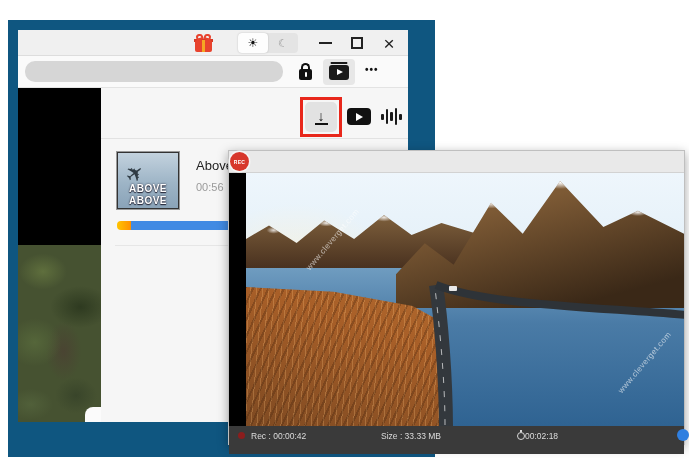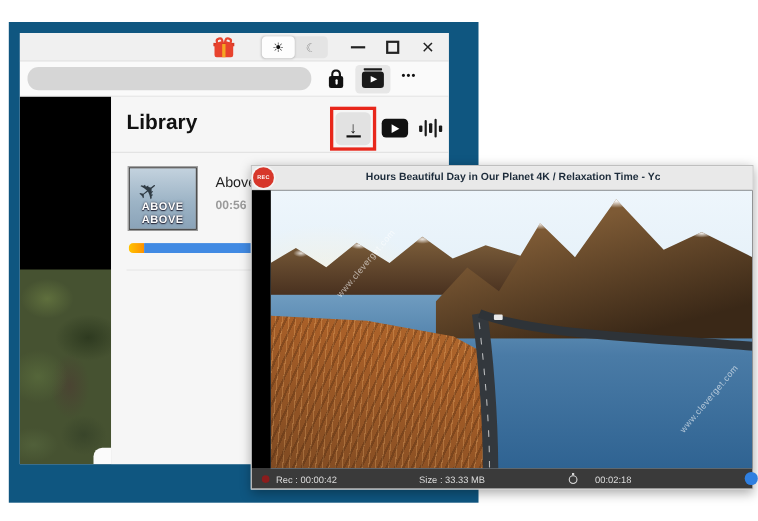--- a/index.html
+++ b/index.html
@@ -101,21 +101,21 @@
     border:1px solid #333; outline:1px solid #999; overflow:hidden;
     background:linear-gradient(180deg,#c3d2de 0%,#9db4c6 55%,#8aa3b8 100%); cursor:pointer; }
   .thumb .plane { position:absolute; left:8px; top:8px; font-size:22px; color:#2f3b44;
     transform:rotate(-38deg); }
   .thumb .t1,.thumb .t2 { position:absolute; left:0; width:100%; text-align:center;
     font-weight:bold; color:#fff; font-size:10px; letter-spacing:.5px;
     text-shadow:0 1px 1px #223, 0 0 2px #223; }
   .thumb .t1 { top:30px; } .thumb .t2 { top:42px; }
   .item-title { position:absolute; left:95px; top:70px; font-size:13px; color:#222;
     white-space:nowrap; }
-  .item-duration { position:absolute; left:95px; top:93px; font-size:11px; color:#9a9a9a;font-weight:bold; }
+  .item-duration { position:absolute; left:95px; top:93px; font-size:11px; color:#9a9a9a; }
   .progress { position:absolute; left:16px; top:133px; width:275px; height:9px;
     border-radius:4px; overflow:hidden; display:flex; }
   .progress .done { width:5%; background:linear-gradient(90deg,#ffc400,#ff9000); }
   .progress .rest { flex:1; background:#418ae3; }
 
   
   .rec-window { position:absolute; left:228px; top:150px; width:457px; height:295px;
     background:#fff; border:1px solid #bfbfbf; box-shadow:0 3px 10px rgba(0,0,0,.35); z-index:5; }
   .rec-titlebar { position:relative; height:22px; background:#e9e9e9; border-bottom:1px solid #d2d2d2;
     display:flex; align-items:center; justify-content:center; }
@@ -154,27 +154,27 @@
     background-image:
       repeating-linear-gradient(115deg, rgba(60,30,10,.28) 0 2px, transparent 2px 7px),
       repeating-linear-gradient(95deg, rgba(255,198,128,.25) 0 1px, transparent 1px 6px),
       linear-gradient(200deg,#c07a38 0%, #a85f28 55%, #7e4a22 100%);
     clip-path:polygon(0 12%, 20% 15%, 38% 24%, 44% 33%, 47% 100%, 0 100%); }
   .road-svg { position:absolute; left:0; top:0; width:438px; height:253px; }
   .wm { position:absolute; color:rgba(255,255,255,.6); font-size:8px; transform:rotate(-50deg);
     white-space:nowrap; letter-spacing:.5px; }
   .wm1 { left:48px; top:62px; } .wm2 { left:360px; top:185px; }
 
-  .rec-statusbar { position:relative; width:455px; height:18px; background:#3a3a3a;
+  .rec-statusbar { position:relative; width:455px; height:28px; background:#3a3a3a;
     color:#dcdcdc; font-size:8.5px; }
   .rs-dot { position:absolute; left:9px; top:5.5px; width:7px; height:7px; border-radius:50%;
     background:#8b1d1d; }
   .rs-rec { position:absolute; left:22px; top:4.5px; }
   .rs-size { position:absolute; left:152px; top:4.5px; }
-  .rs-timer { position:absolute; left:288px; top:4.5px; display:flex; align-items:center; gap:16px;justify-content:center; }
+  .rs-timer { position:absolute; left:288px; top:4.5px; display:flex; align-items:center; gap:0;justify-content:center; }
   .stopwatch { position:relative; width:8px; height:8px; border:1.3px solid #d8d8d8;
     border-radius:50%; }
   .stopwatch::before { content:""; position:absolute; left:2px; top:-3px; width:2px; height:2px;
     background:#d8d8d8; }
   .rs-bluebtn { position:absolute; right:-5px; top:3px; width:12px; height:12px; border-radius:50%;
     background:#2f7fe0; }
 </style>
 </head>
 <body>
 
@@ -225,21 +225,20 @@
     </div>
 
     <div class="content">
 
       <div class="left-video">
         <div class="foliage"></div>
         <div class="popup-corner"></div>
       </div>
 
       <div class="library-panel">
-        <div class="library-title">Library</div>
 
         <div class="dl-annotation"></div>
         <div class="dl-btn">
           <div class="dl-arrow">↓</div>
           <div class="dl-base"></div>
         </div>
         <div class="yt-btn"></div>
         <div class="wave">
           <i></i>
             <i></i>
@@ -264,21 +263,20 @@
         </div>
 
         <div class="lib-divider2"></div>
       </div>
     </div>
   </div>
 
   <div class="rec-window">
     <div class="rec-titlebar">
       <div class="rec-badge">REC</div>
-      <div class="rec-title">Hours Beautiful Day in Our Planet 4K / Relaxation Time - Yc</div>
     </div>
 
     <div class="video-area">
       <div class="black-strip"></div>
       <div class="scene">
         <div class="sun-glow"></div>
         <div class="mtn-left"></div>
         <div class="water"></div>
         <div class="mtn-right"></div>
         <div class="field"></div>

